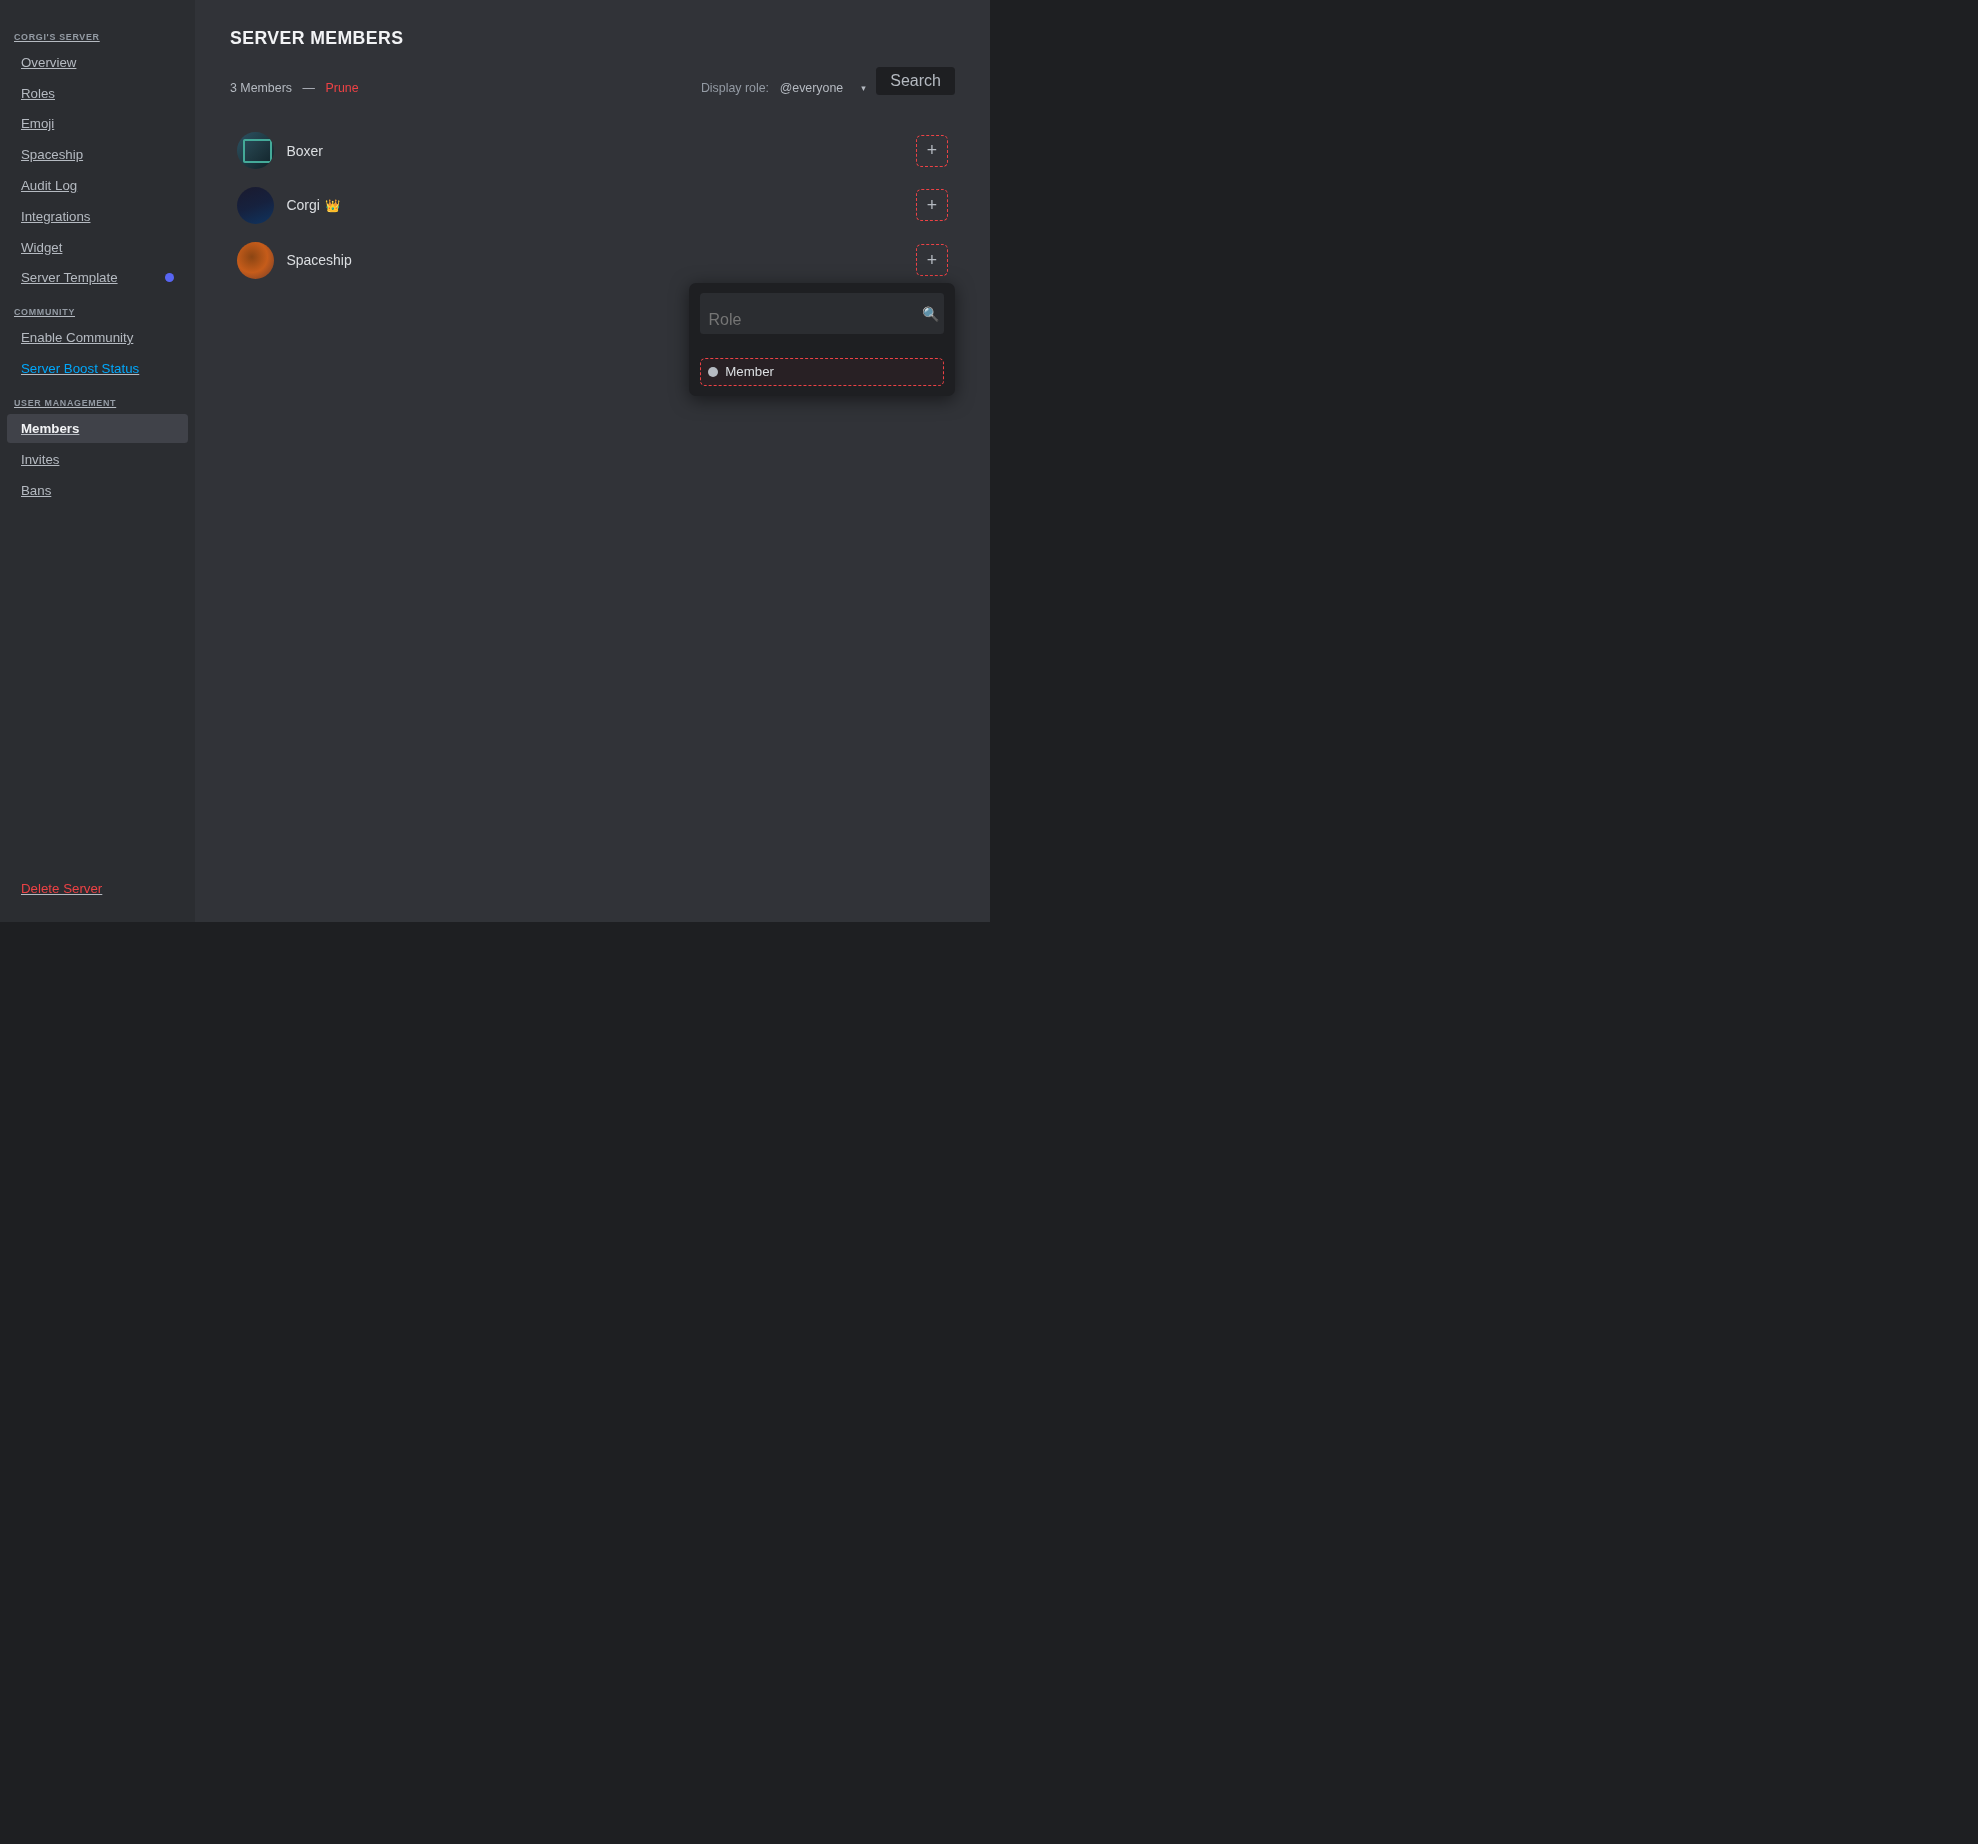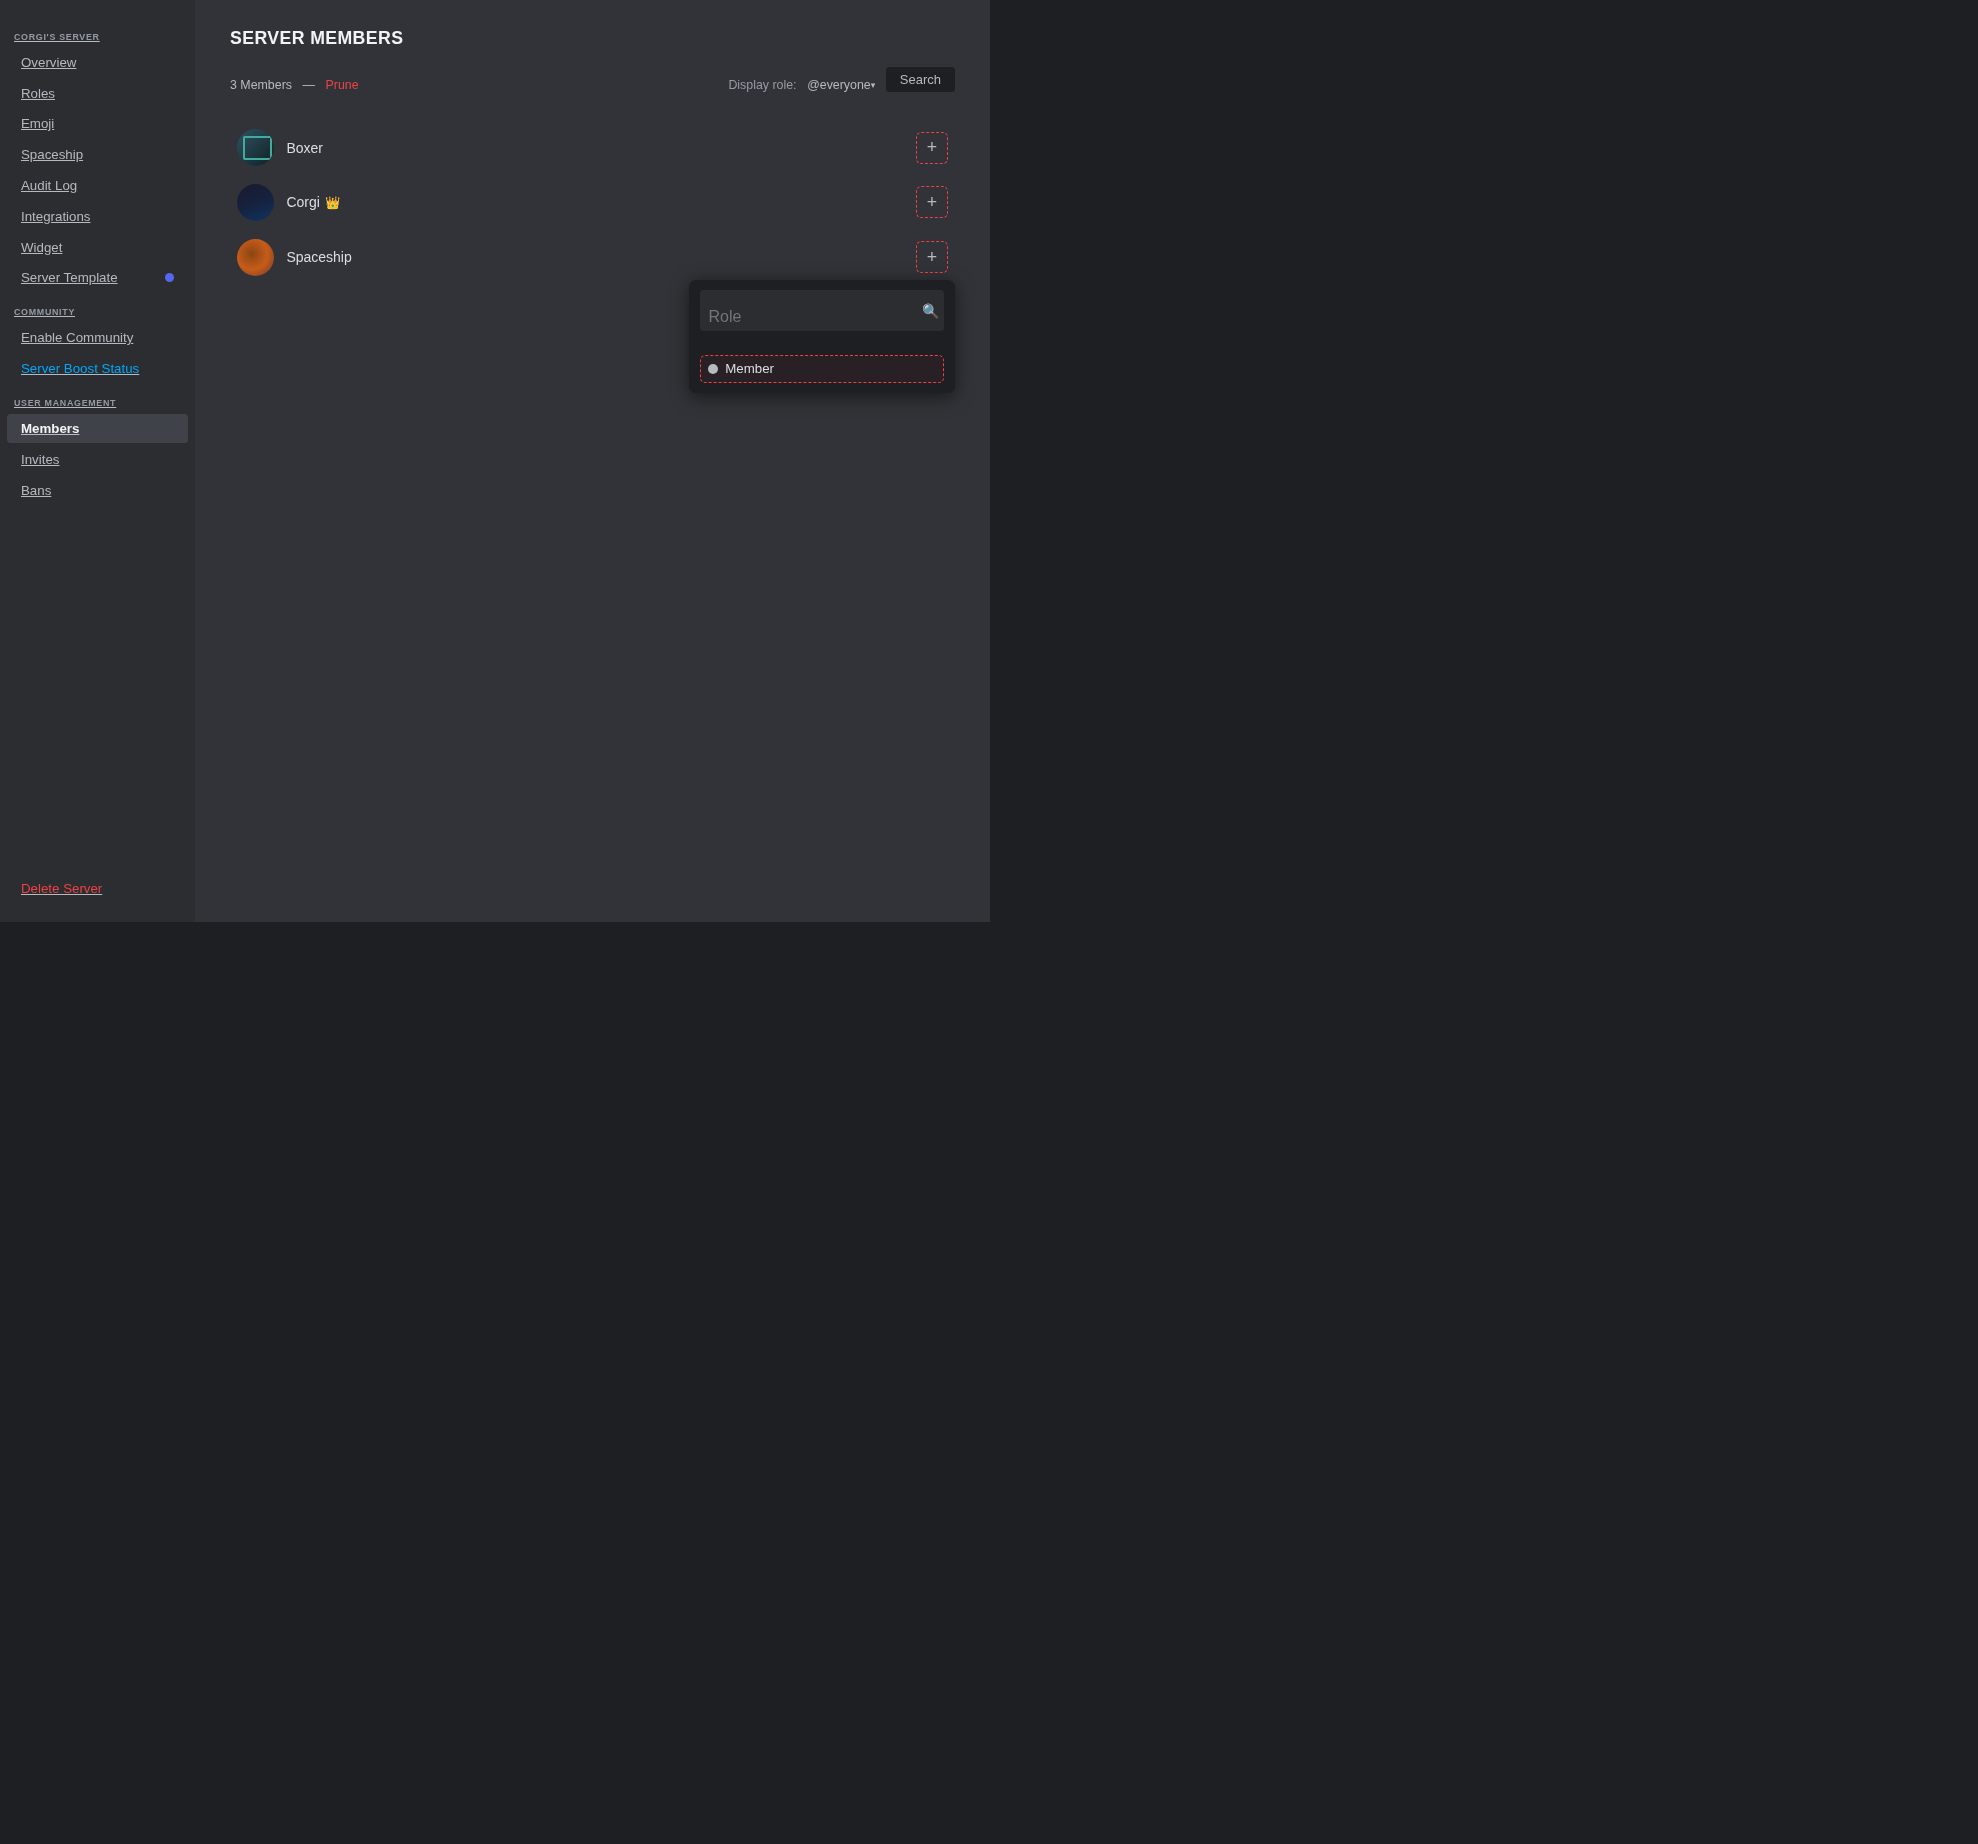--- a/index.html
+++ b/index.html
@@ -101,29 +101,29 @@
       font-size: 12.4px;
     }
     .role-dropdown {
       display: flex;
       align-items: center;
       background: transparent;
       border: none;
       color: #b5bac1;
       font-size: 12.4px;
       cursor: pointer;
-      gap: 0;
+      gap: 18px;
     }
     .role-dropdown .chevron { font-size: 8.9px; color: #b5bac1; }
     .search-btn {
       background: #1e1f22;
       border: none;
       border-radius: 3.5px;
       color: #b5bac1;
-      font-size: 13px;
+      font-size: 16px;
       padding: 5.3px 14px;
       cursor: pointer;
       font-weight: 500;
     }
 
     
     .member-list { display: flex; flex-direction: column; gap: 0; }
     .member-row {
       display: flex;
       align-items: center;

